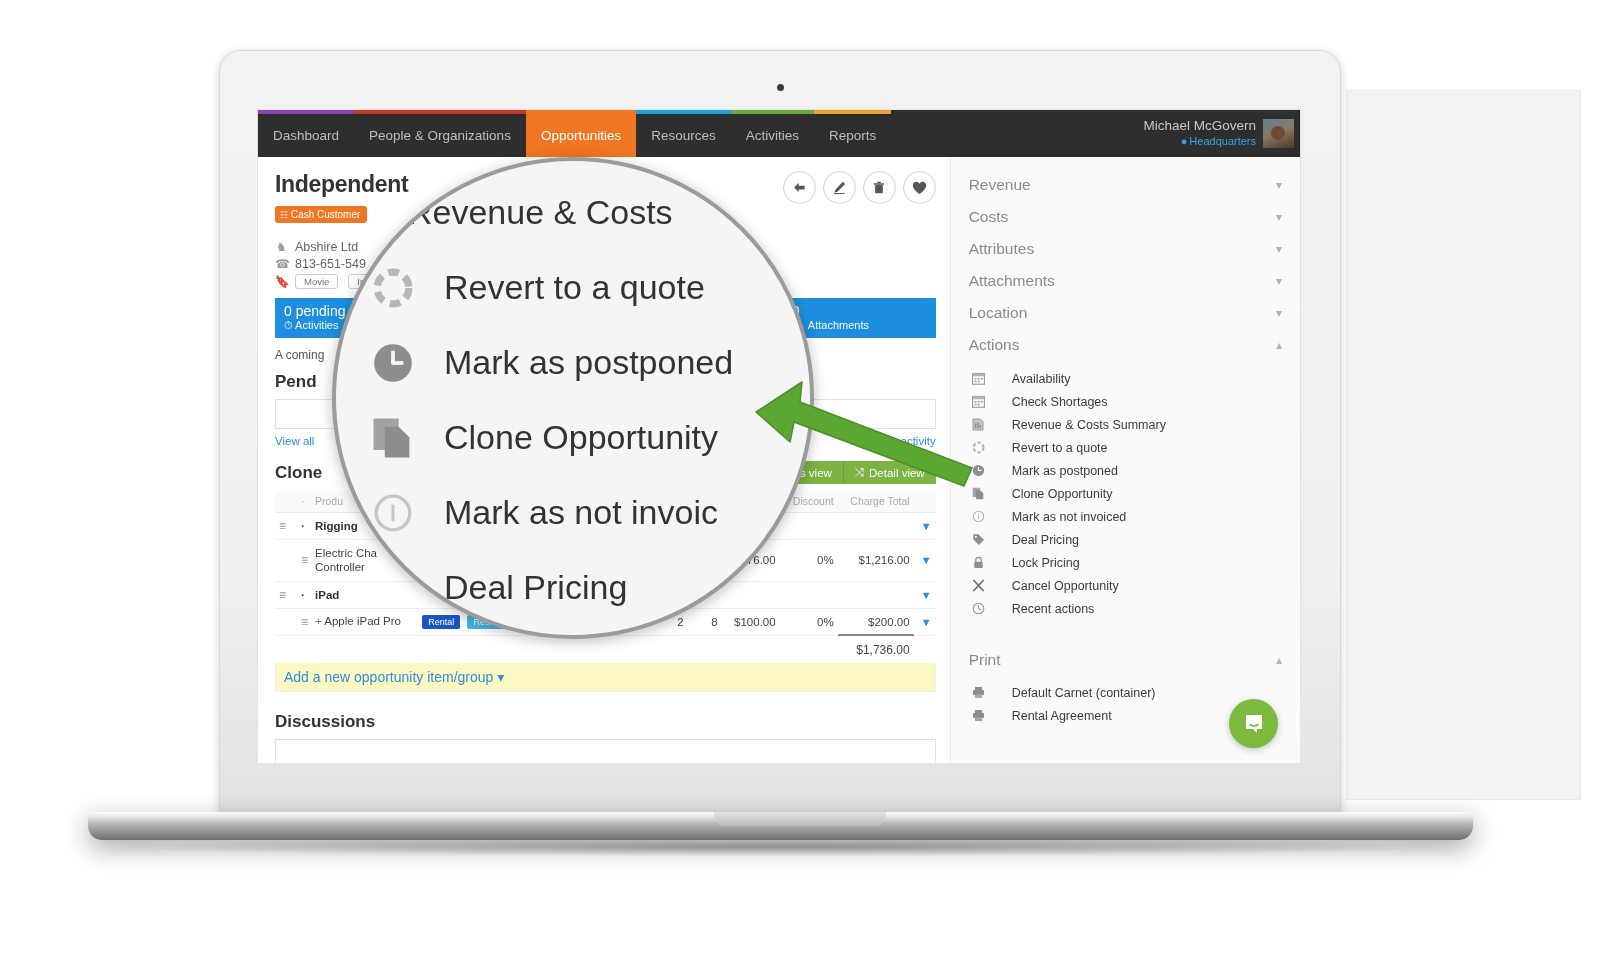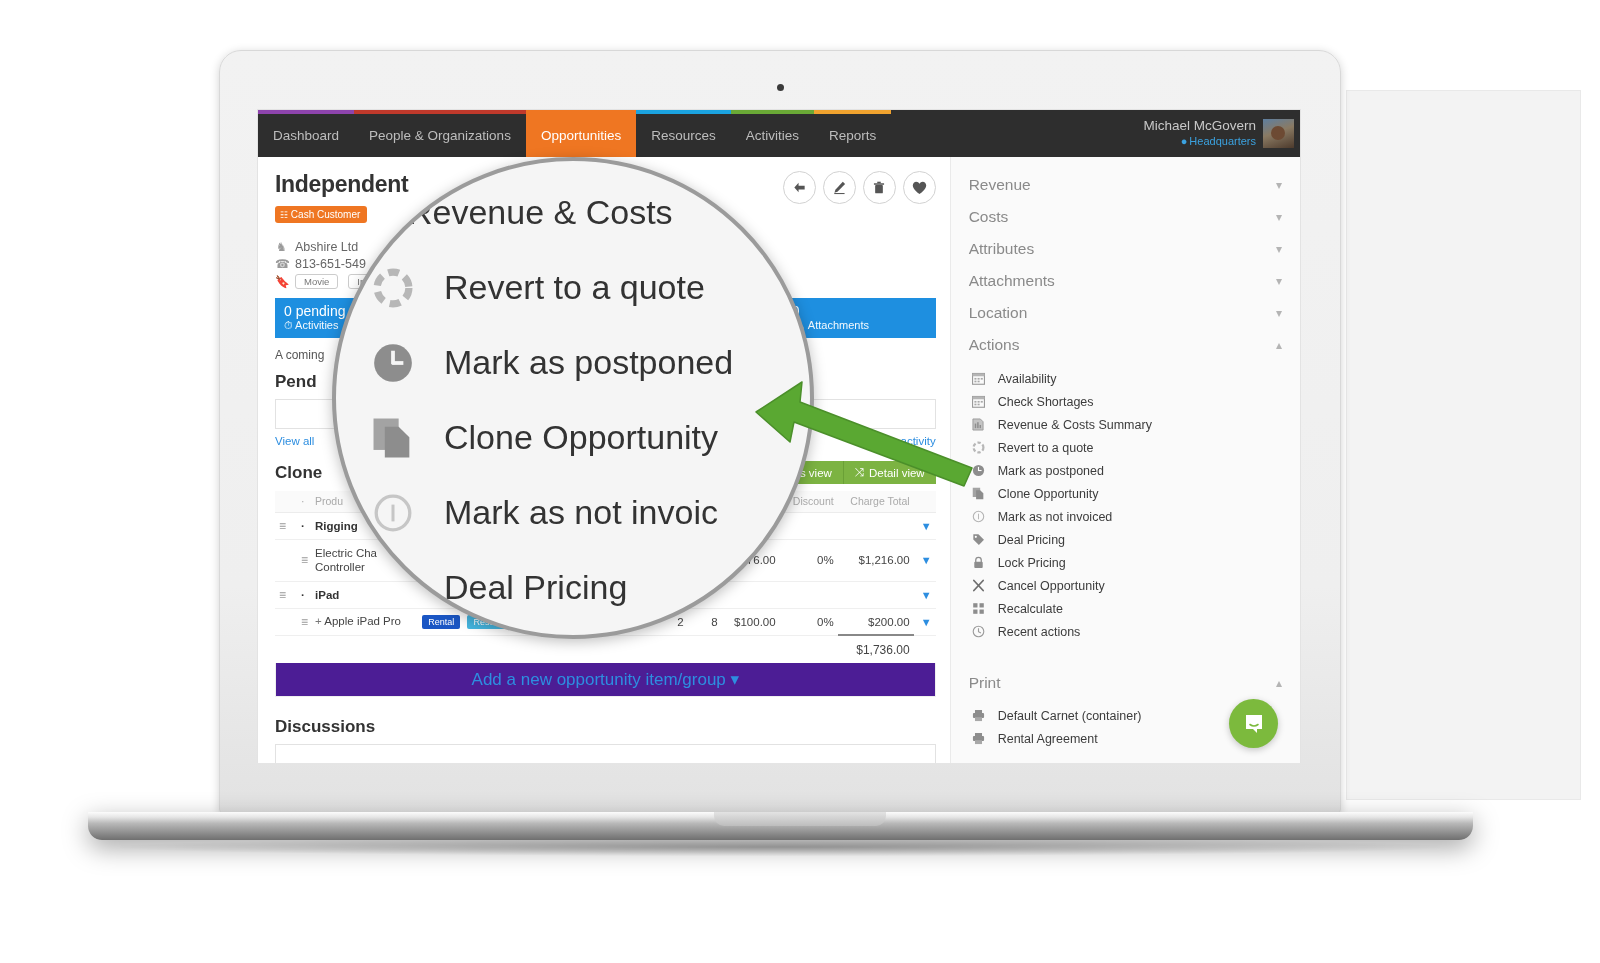--- a/index.html
+++ b/index.html
@@ -199,33 +199,33 @@
   .caret-blue { color: #2d8ee0; font-size: 11px; }
   .pill {
     display: inline-block; color: #fff; font-size: 9px;
     padding: 2px 6px; border-radius: 2px; margin-right: 4px;
   }
   .pill.rental { background: #1a56c4; }
   .pill.reserved { background: #45b6e0; }
   #grand-total-row td { border-bottom: none; padding-top: 7px; }
   .tot-cell { border-top: 2px solid #888; font-size: 12px; color: #333; }
   #add-item-bar {
-    background: #4c1d95; border: 1px solid #efefef; border-top: none;
-    text-align: center; padding: 6px 8px; font-size: 17px;
+    background: #fef9c3; border: 1px solid #efefef; border-top: none;
+    text-align: left; padding: 6px 8px; font-size: 14px;
   }
 
   
   .side-sec {
     display: flex; align-items: center;
     padding: 7px 2px; font-size: 15.5px; color: #8a8a8a;
     cursor: pointer;
   }
   .side-sec .chev { margin-left: auto; color: #b4b4b4; font-size: 12px; }
   .act-item {
-    display: flex; align-items: center; gap: 12px;
+    display: flex; align-items: center; gap: 26px;
     padding: 4px 2px 4px 4px; font-size: 12.5px; color: #3c3c3c;
     cursor: pointer;
   }
   .act-ico {
     width: 15px; height: 15px; flex: 0 0 15px;
     color: #8d8d8d; display: flex; align-items: center; justify-content: center;
     font-size: 12px;
   }
   .act-ico svg { display: block; }
 
@@ -614,31 +614,20 @@
           <span class="act-ico">
               <svg width="13" height="13" viewBox="0 0 14 14">
                 <path d="M2 1.6 L12 12.4 M12 1.6 L2 12.4" stroke="#6f6f6f" stroke-width="1.9" fill="none" stroke-linecap="round"></path>
               </svg>
             </span>
           <span>Cancel Opportunity</span>
         </div>
         <div class="act-item">
           <span class="act-ico">
               <svg width="13" height="13" viewBox="0 0 14 14">
-                <rect x="1.3" y="1.3" width="4.6" height="4.6" fill="#8d8d8d"></rect>
-                <rect x="8.1" y="1.3" width="4.6" height="4.6" fill="#8d8d8d"></rect>
-                <rect x="1.3" y="8.1" width="4.6" height="4.6" fill="#8d8d8d"></rect>
-                <rect x="8.1" y="8.1" width="4.6" height="4.6" fill="#8d8d8d"></rect>
-              </svg>
-            </span>
-          <span>Recalculate</span>
-        </div>
-        <div class="act-item">
-          <span class="act-ico">
-              <svg width="13" height="13" viewBox="0 0 14 14">
                 <circle cx="7" cy="7" r="5.7" fill="none" stroke="#9c9c9c" stroke-width="1.2"></circle>
                 <path d="M7 3.6 V7.2 L9.6 8.6" fill="none" stroke="#9c9c9c" stroke-width="1.2"></path>
               </svg>
             </span>
           <span>Recent actions</span>
         </div>
       </div>
 
       <div class="side-sec" style="margin-top:24px;">
         <span>Print</span>

